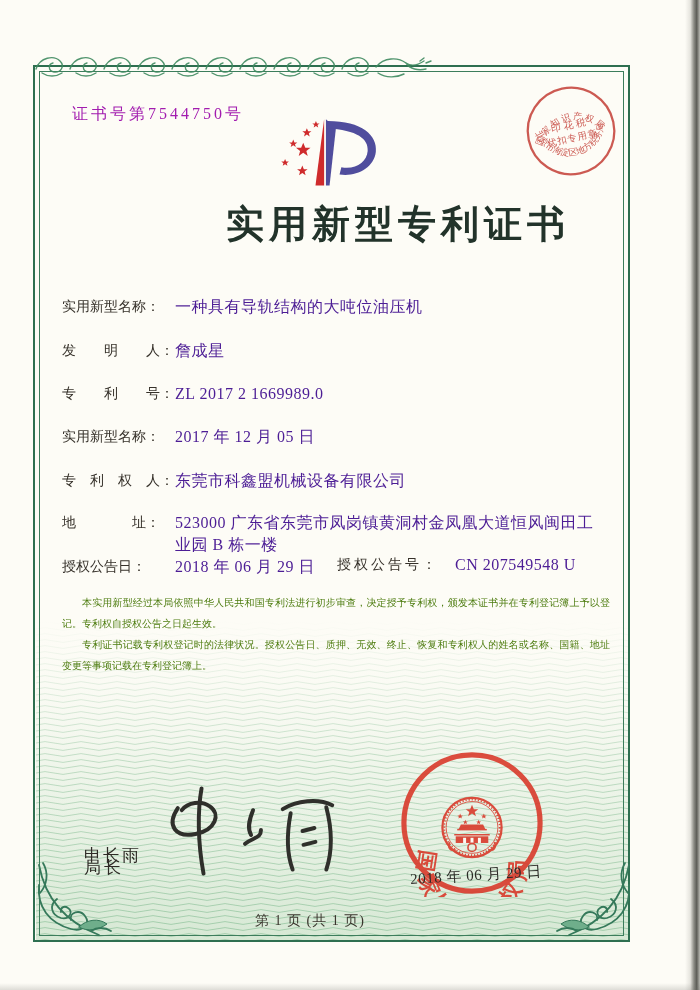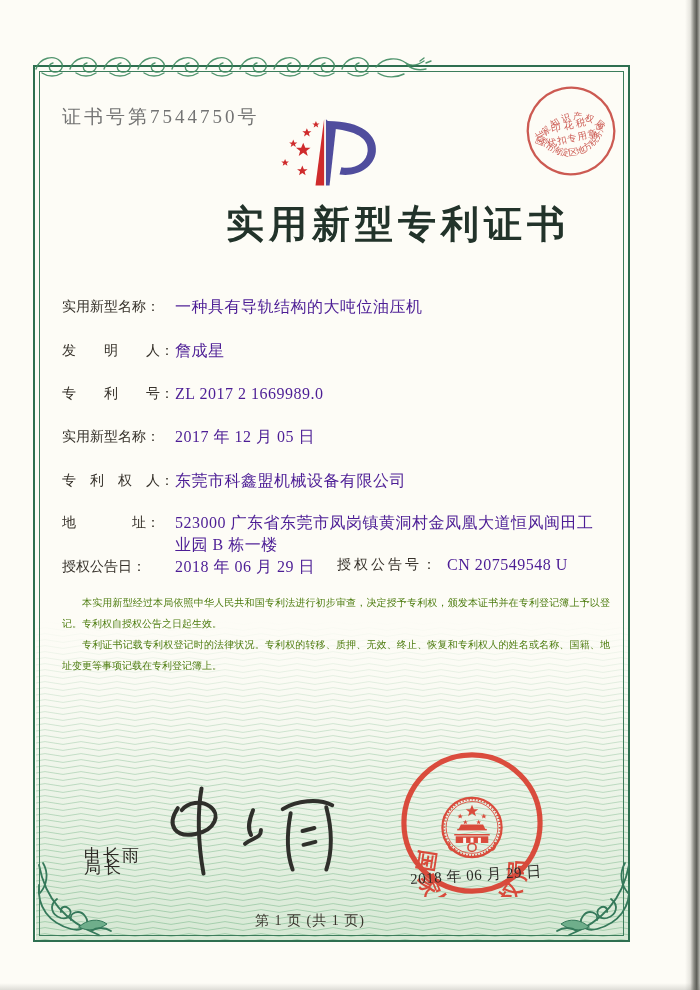--- a/index.html
+++ b/index.html
@@ -16,28 +16,28 @@
   .edge-bottom{left:0;bottom:0;width:700px;height:7px;
     background:linear-gradient(to bottom,rgba(110,110,104,0) 0%,rgba(110,110,104,0.22) 100%);}
   
   .frame-outer{left:33px;top:65px;width:597px;height:877px;border:2.5px solid #2e6f50;box-sizing:border-box;}
   .frame-inner{left:39px;top:71px;width:585px;height:865px;border:1px solid #3c7d5c;box-sizing:border-box;}
   
   .guilloche-tint{left:36px;top:620px;width:594px;height:320px;
     background:linear-gradient(to bottom,rgba(214,233,214,0) 0%,rgba(210,231,210,0.45) 45%,rgba(198,224,198,0.7) 100%);}
   svg.guilloche{left:36px;top:620px;}
   
-  .cert-no{left:62px;top:104px;font-size:19px;letter-spacing:3px;color:#737373;}
+  .cert-no{left:72px;top:104px;font-size:16px;letter-spacing:3px;color:#a21caf;}
   .title{left:130px;top:199px;width:440px;text-align:right;font-size:38px;font-weight:bold;
          letter-spacing:5px;color:#22332a;}
   .field-row{left:62px;width:548px;font-size:16px;line-height:22px;}
   .f-label{display:inline-block;width:113px;font-size:14px;vertical-align:top;color:#36312a;}
   .f-value{display:inline-block;vertical-align:top;max-width:432px;letter-spacing:0.5px;color:#4c1d95;}
   .grant-no{left:337px;top:556px;font-size:16px;}
-  .grant-no .f-label{width:auto;letter-spacing:3px;margin-right:8px;}
+  .grant-no .f-label{width:auto;letter-spacing:3px;margin-right:16px;}
   .paras{left:62px;top:592px;width:548px;}
   .paras p{margin:0;font-size:10px;line-height:21px;text-align:justify;text-indent:2em;color:#4d7c0f;}
   .signoff-title{left:84px;top:856px;font-size:17px;letter-spacing:3px;color:#2e2b26;}
   .signoff-name{left:84px;top:844px;font-size:17px;letter-spacing:2px;color:#2e2b26;}
   .seal-date{left:398px;top:866px;width:156px;text-align:center;font-size:15px;letter-spacing:0.5px;
              color:#2b2a26;transform:rotate(-3.5deg);}
   .footer{left:110px;top:912px;width:400px;text-align:center;font-size:14px;letter-spacing:1px;color:#3a352d;}
   .logo{left:276px;top:110px;}
   .tax-stamp{left:524px;top:84px;transform:rotate(-12deg);}
   .big-seal{left:398px;top:749px;}
@@ -173,21 +173,21 @@
 </div>
 <div class="abs field-row" style="top:556px">
   <span class="f-label">授权公告日：</span><span class="f-value">2018 年 06 月 29 日</span>
 </div>
 <div class="abs grant-no">
   <span class="f-label">授权公告号：</span><span class="f-value">CN 207549548 U</span>
 </div>
 
 <div class="abs paras">
   <p>本实用新型经过本局依照中华人民共和国专利法进行初步审查，决定授予专利权，颁发本证书并在专利登记簿上予以登记。专利权自授权公告之日起生效。</p>
-  <p>专利证书记载专利权登记时的法律状况。专利权的转移、质押、无效、终止、恢复和专利权人的姓名或名称、国籍、地址变更等事项记载在专利登记簿上。</p>
+  <p>专利证书记载专利权登记时的法律状况。授权公告日、质押、无效、终止、恢复和专利权人的姓名或名称、国籍、地址变更等事项记载在专利登记簿上。</p>
 </div>
 
 <div class="abs signoff-title">局长</div>
 <div class="abs signoff-name">申长雨</div>
 
 <svg class="abs signature" width="198" height="100" viewBox="0 0 200 100">
   <g fill="none" stroke="#2f2f2b" stroke-width="4" stroke-linecap="round">
     <path d="M44,10 C40,32 40,64 46,96"></path>
     <path d="M20,30 C8,48 18,60 38,56 C58,52 64,36 52,28 C44,22 30,24 24,32"></path>
     <path d="M96,32 C92,42 90,50 94,57"></path>

